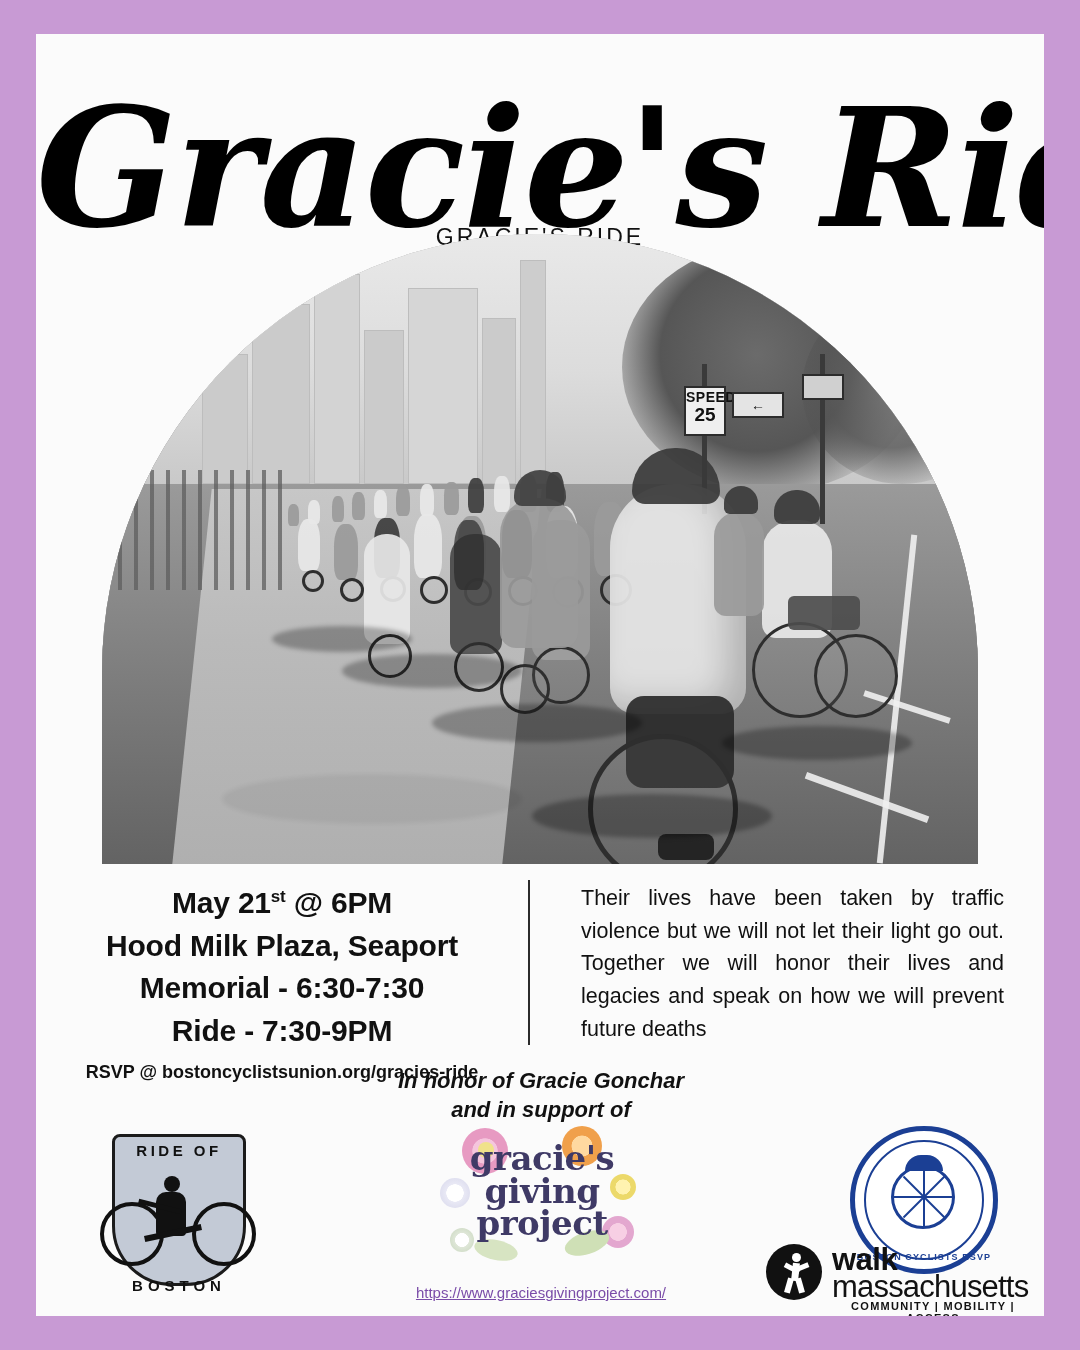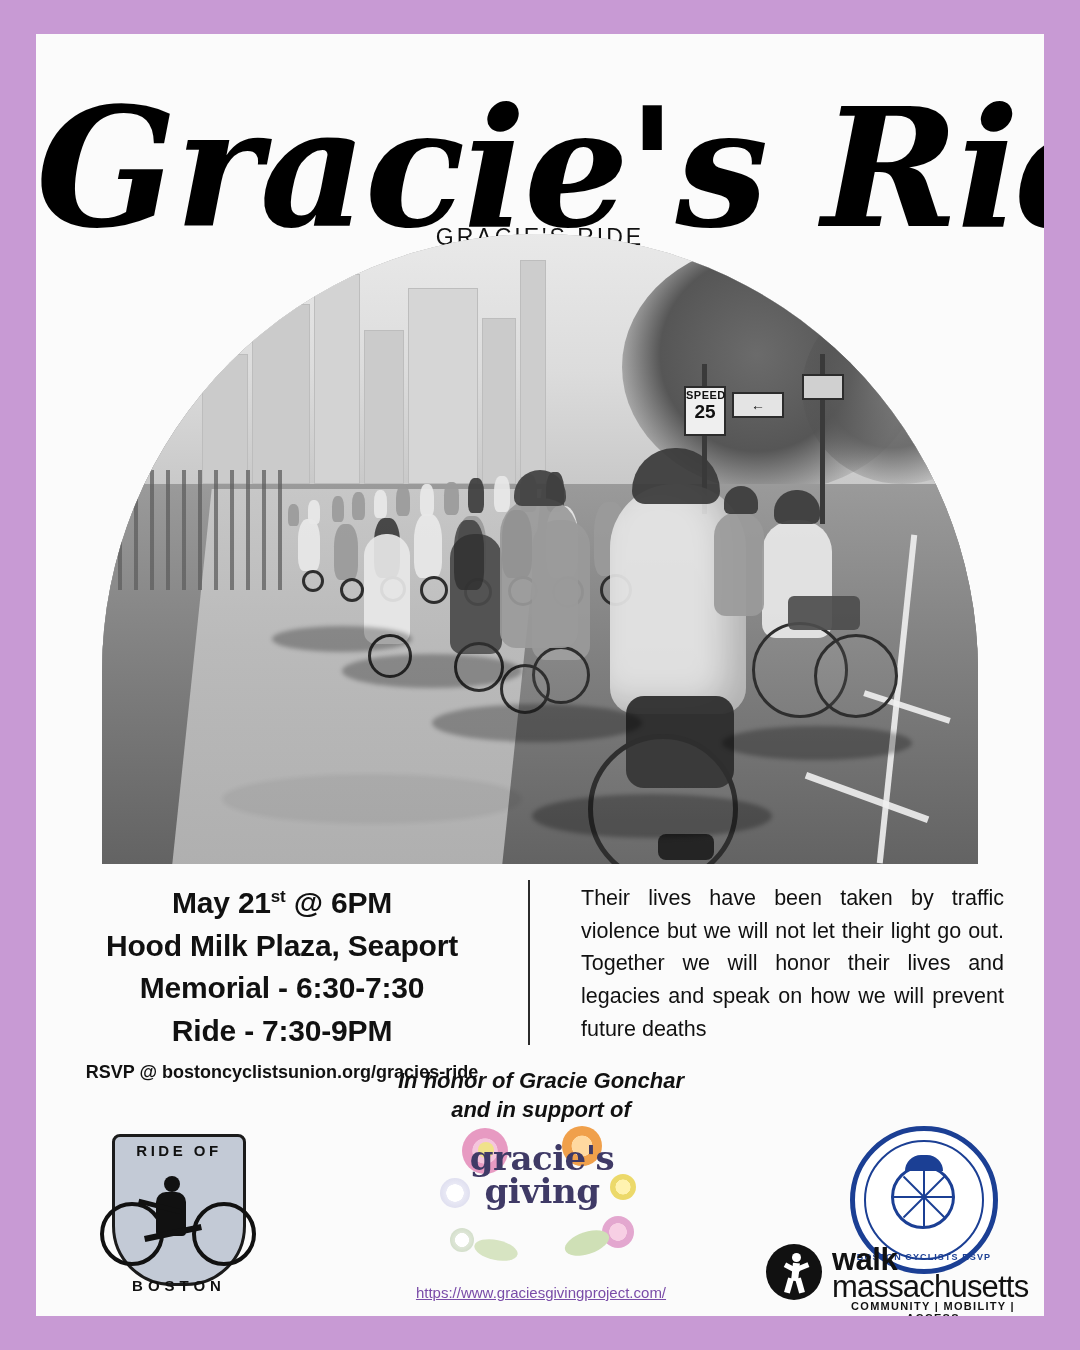--- a/index.html
+++ b/index.html
@@ -378,21 +378,21 @@
       <div class="road"></div>
       <div class="path-light"></div>
       <div class="rail"></div>
 
       <div class="lane-line" style="left:792px;top:300px;width:6px;height:330px;transform:rotate(6deg);"></div>
       <div class="lane-line" style="left:700px;top:560px;width:130px;height:7px;transform:rotate(20deg);"></div>
       <div class="lane-line" style="left:760px;top:470px;width:90px;height:6px;transform:rotate(18deg);"></div>
 
       <div class="pole" style="left:600px;top:130px;height:150px;"></div>
       <div class="sign-speed" style="left:582px;top:152px;width:42px;height:50px;">
-        <span style="font-size:11px;letter-spacing:.5px;margin-top:40px;">SPEED</span><br>
+        <span style="font-size:14px;letter-spacing:.5px;margin-top:40px;">SPEED</span><br>
         <span style="font-size:19px;">25</span>
       </div>
       <div class="sign-arrow" style="left:630px;top:158px;width:52px;height:26px;">←</div>
       <div class="pole" style="left:718px;top:120px;height:170px;"></div>
       <div class="sign-arrow" style="left:700px;top:140px;width:42px;height:26px;background:#d0d0d0;"></div>
 
       <div class="cyclist mid" style="left:230px;top:262px;width:12px;height:26px;"></div>
       <div class="cyclist mid" style="left:250px;top:258px;width:13px;height:28px;"></div>
       <div class="cyclist light" style="left:272px;top:256px;width:13px;height:28px;"></div>
       <div class="cyclist mid" style="left:294px;top:252px;width:14px;height:30px;"></div>
@@ -502,20 +502,21 @@
       <div class="flower" style="left:128px;top:-10px;width:40px;height:40px;background:radial-gradient(circle,#ffd9a0 36%,#f0a04b 38%,#f0a04b 100%);"></div>
       <div class="flower" style="left:6px;top:42px;width:30px;height:30px;background:radial-gradient(circle,#fff 40%,#e9e9f5 42%,#d6d6ea 100%);"></div>
       <div class="flower" style="left:176px;top:38px;width:26px;height:26px;background:radial-gradient(circle,#fff3b0 40%,#ecd96a 42%,#ecd96a 100%);"></div>
       <div class="flower" style="left:168px;top:80px;width:32px;height:32px;background:radial-gradient(circle,#f7cfe4 38%,#e3a7cf 40%,#e3a7cf 100%);"></div>
       <div class="flower" style="left:16px;top:92px;width:24px;height:24px;background:radial-gradient(circle,#fff 40%,#dfe7d8 42%,#c8d6bd 100%);"></div>
       <div class="petal" style="left:130px;top:96px;width:46px;height:22px;background:#cfe0b6;border-radius:50%;transform:rotate(-18deg);"></div>
       <div class="petal" style="left:40px;top:104px;width:44px;height:20px;background:#d7e4c2;border-radius:50%;transform:rotate(12deg);"></div>
 
       <div class="ggp-name" style="position:relative;z-index:2;margin-top:6px;">gracie's</div>
       <div class="ggp-name" style="position:relative;z-index:2;">giving</div>
+      <div class="ggp-name" style="position:relative;z-index:2;">project</div>
     </div>
 
     <a class="ggp-url" href="#">https://www.graciesgivingproject.com/</a>
 
     <div class="bcu">
       <div class="bcu-inner"></div>
       <div class="bcu-wheel">
         <div class="spoke" style="left:29px;top:0;width:2px;height:58px;"></div>
         <div class="spoke" style="left:0;top:28px;width:58px;height:2px;"></div>
         <div class="spoke" style="left:29px;top:0;width:2px;height:58px;transform:rotate(45deg);"></div>

